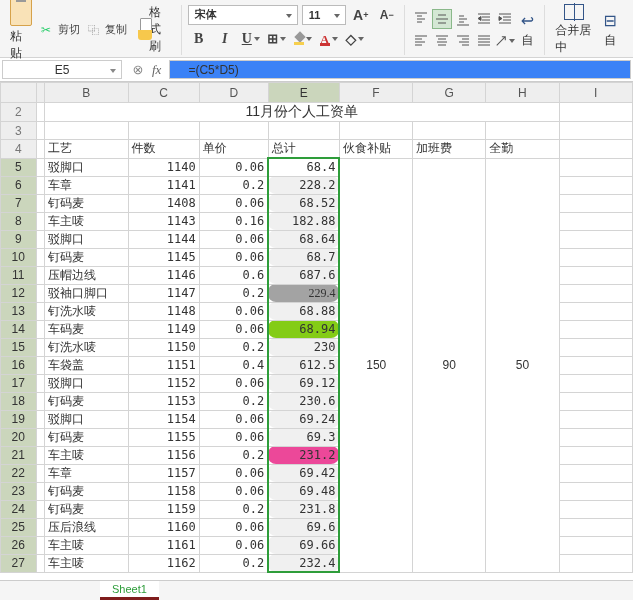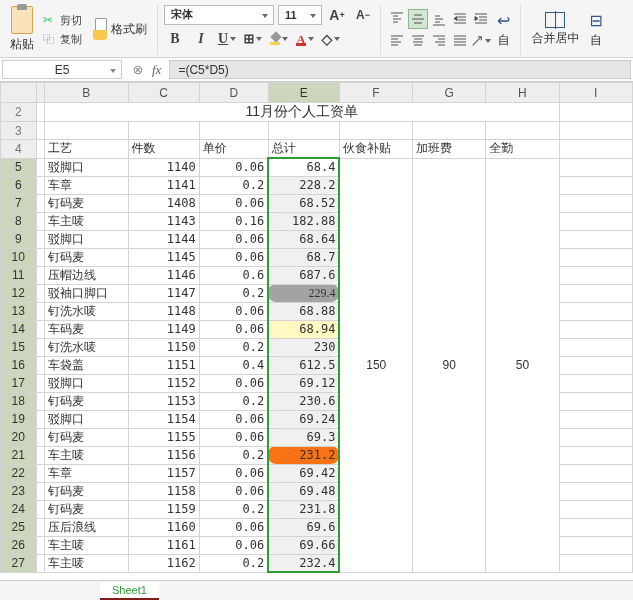--- a/index.html
+++ b/index.html
@@ -52,21 +52,21 @@
   .paste-icon::before {
     content: "";
     position: absolute;
     top: -3px; left: 5px;
     width: 10px; height: 6px;
     background: #999;
     border-radius: 2px 2px 0 0;
   }
   .small-col {
     display: flex;
-    flex-direction: column;
+    flex-direction: row;
     gap: 2px;
   }
   .small-btn {
     display: flex;
     align-items: center;
     gap: 3px;
     padding: 1px 3px;
     font-size: 11px;
     color: #444;
     cursor: pointer;
@@ -218,24 +218,24 @@
     border-right: 3px solid transparent;
     border-top: 4px solid #888;
   }
   .fx-area { display: flex; align-items: center; gap: 6px; padding: 0 6px; }
   .fx-btn { color: #888; font-size: 13px; cursor: pointer; width: 16px; text-align: center; }
   .fx-label { font-style: italic; font-family: "Times New Roman"; color: #666; font-size: 13px; }
   .formula-input {
     flex: 1;
     border: 1px solid #ccc;
     margin: 2px;
-    padding: 0 8px;
+    padding: 0 18px;
     font-size: 12px;
     display: flex; align-items: center;
-    background: #e5e5e5;
+    background: #3b82f6;
   }
 
   
   .grid-wrap {
     position: relative;
     overflow: hidden;
     height: calc(600px - 58px - 24px - 20px);
     background: #fff;
   }
   table.grid {
@@ -305,21 +305,21 @@
     height: 20px;
     background: #f5f5f5;
     border-top: 1px solid #ccc;
     display: flex; align-items: center;
     padding-left: 100px;
     font-size: 11px;
   }
   .sheet-tab {
     padding: 2px 12px;
     color: #2e9d3a;
-    border-bottom: 2px solid #7f1d1d;
+    border-bottom: 4px solid #7f1d1d;
     background: #fff;
     cursor: pointer;
   }
 </style>
 </head>
 <body>
 
 <div class="ribbon">
 
   <div class="rgroup">
@@ -622,21 +622,21 @@
 
     <td></td>
     <td></td>
   </tr>
         <tr>
           <td class="rowhead sel">14</td>
     <td></td>
     <td class="txt">车码麦</td>
     <td class="num">1149</td>
     <td class="num">0.06</td>
-    <td class="num sel-left sel-right" style="background:#fef9c3;text-align:right;">68.94</td>
+    <td class="num sel-left sel-right" style="background:#84cc16;text-align:right;">68.94</td>
 
     <td></td>
     <td></td>
   </tr>
         <tr>
           <td class="rowhead sel">15</td>
     <td></td>
     <td class="txt">钉洗水唛</td>
     <td class="num">1150</td>
     <td class="num">0.2</td>
@@ -699,21 +699,21 @@
 
     <td></td>
     <td></td>
   </tr>
         <tr>
           <td class="rowhead sel">21</td>
     <td></td>
     <td class="txt">车主唛</td>
     <td class="num">1156</td>
     <td class="num">0.2</td>
-    <td class="num sel-left sel-right" style="background:#f97316;">231.2</td>
+    <td class="num sel-left sel-right" style="background:#ec4899;">231.2</td>
 
     <td></td>
     <td></td>
   </tr>
         <tr>
           <td class="rowhead sel">22</td>
     <td></td>
     <td class="txt">车章</td>
     <td class="num">1157</td>
     <td class="num">0.06</td>

